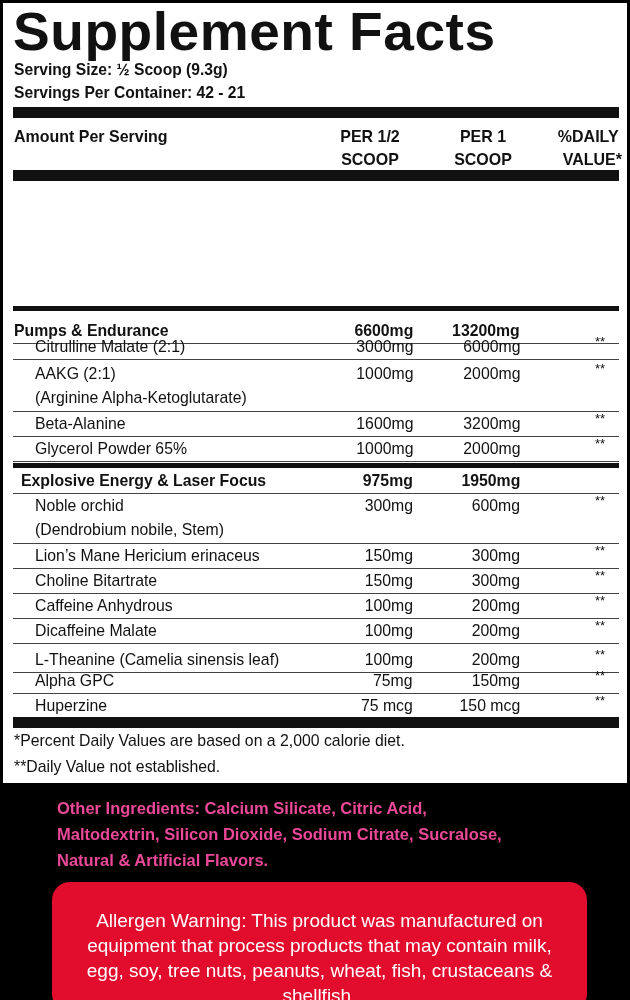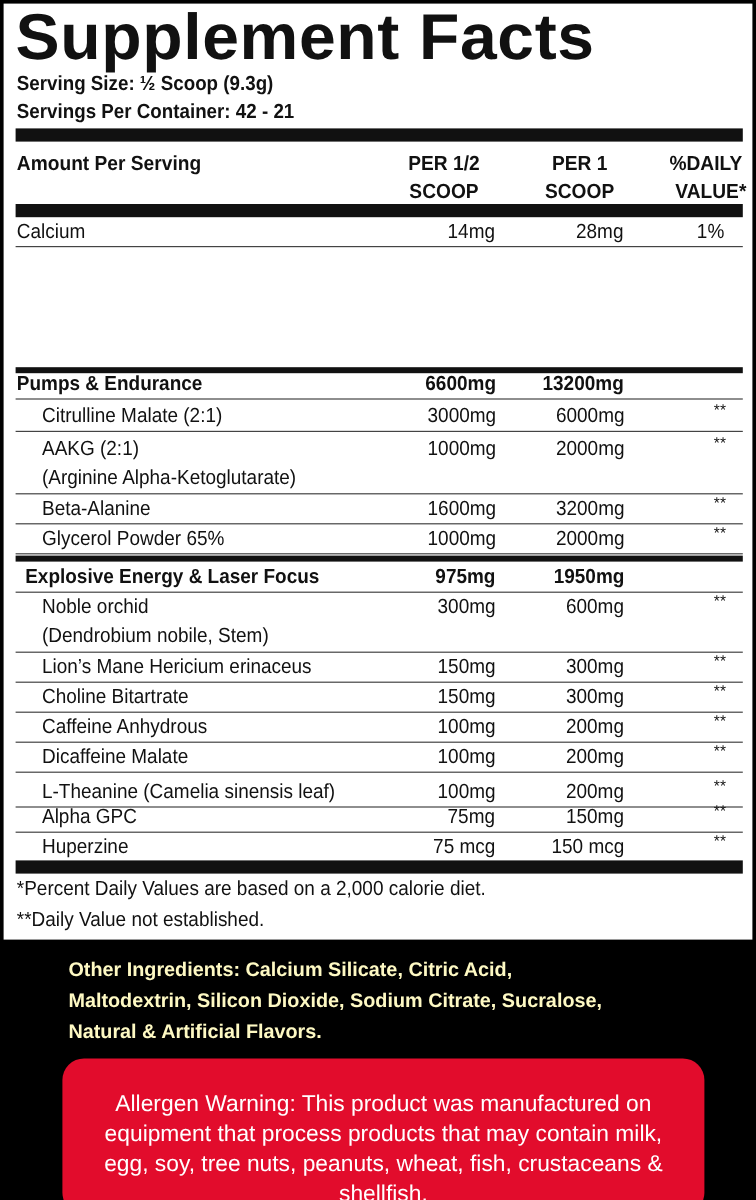--- a/index.html
+++ b/index.html
@@ -41,21 +41,21 @@
     .row .stars { position: absolute; right: 14px; top: -5px; font-size: 13px; }
     .row.group { font-weight: bold; }
     .row.group .name { left: 1px; }
     .row.group .name.ind2 { left: 8px; }
     .foot {
       position: absolute; left: 11px; font-size: 17px; white-space: nowrap; line-height: 22px;
       transform: scaleX(0.93); transform-origin: left;
     }
     .other {
       position: absolute; left: 57px; top: 795px; width: 470px; font-size: 16.5px; font-weight: bold;
-      color: #fef9c3; line-height: 26px;
+      color: #ec4899; line-height: 26px;
     }
     .allergen {
       position: absolute; left: 52px; top: 882px; width: 535px; height: 130px;
       background: #e20c2c; border-radius: 18px; color: #ffffff;
       font-size: 19px; line-height: 25px; text-align: center;
     }
     .allergen p { margin: 16px; padding: 10px 8px 0 8px; }
   </style>
 </head>
 <body>
@@ -70,30 +70,24 @@
   <div class="hdr" style="left:11px; top:122px; transform-origin:left">Amount Per Serving</div>
   <div class="hdr" style="left:330px; top:122px; width:74px; text-align:center">PER 1/2</div>
   <div class="hdr" style="left:330px; top:145px; width:74px; text-align:center">SCOOP</div>
   <div class="hdr" style="left:440px; top:122px; width:80px; text-align:center">PER 1</div>
   <div class="hdr" style="left:440px; top:145px; width:80px; text-align:center">SCOOP</div>
   <div class="hdr" style="right:8px; top:122px; text-align:right; transform-origin:right">%DAILY</div>
   <div class="hdr" style="right:5px; top:145px; text-align:right; transform-origin:right">VALUE*</div>
 
   <div class="bar thick" style="top:167px"></div>
 
-  <div class="row" style="top:178px; height:24px">
-    <span class="name">Calcium</span>
-    <span class="c1">14mg</span>
-    <span class="c2">28mg</span>
-    <span class="c3">1%</span>
-  </div>
 
   <div class="bar mid" style="top:303px"></div>
 
-  <div class="row group" style="top:305px; height:24px">
+  <div class="row group" style="top:316px; height:24px">
     <span class="name">Pumps &amp; Endurance</span>
     <span class="c1">6600mg</span>
     <span class="c2">13200mg</span>
   </div>
   <div class="row" style="top:332px; height:24px">
     <span class="name ind">Citrulline Malate (2:1)</span>
     <span class="c1">3000mg</span>
     <span class="c2">6000mg</span>
     <span class="stars">**</span>
   </div>

